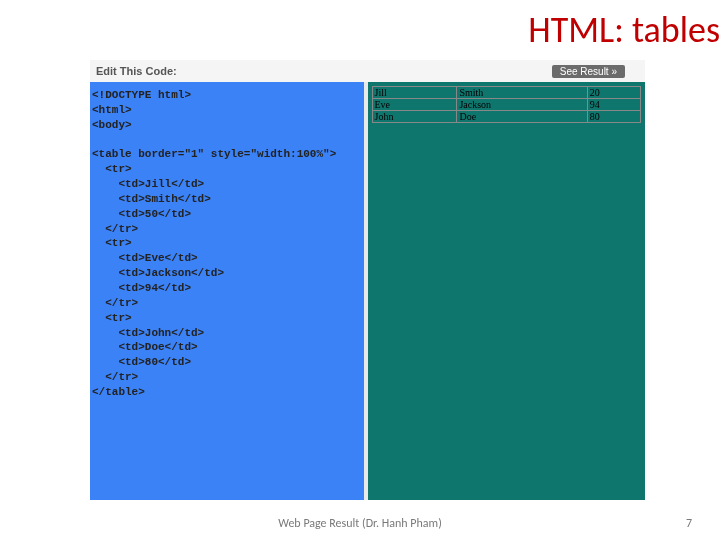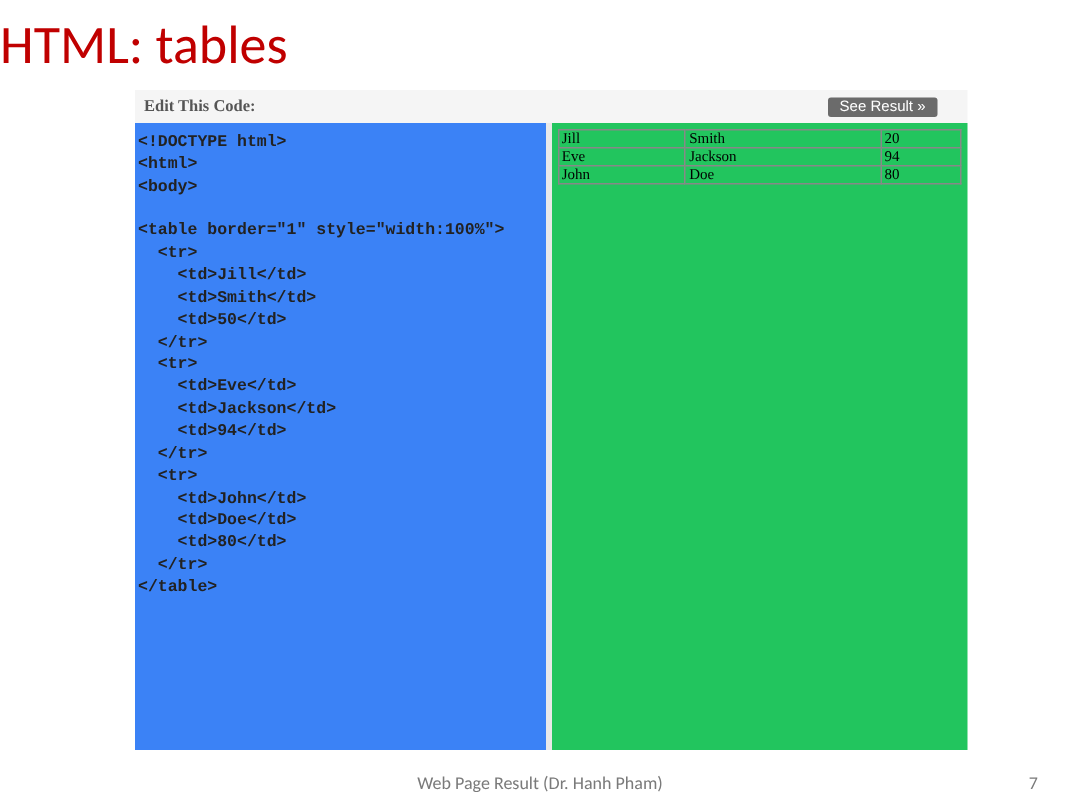--- a/index.html
+++ b/index.html
@@ -15,21 +15,21 @@
     position: relative;
     width: 720px;
     height: 540px;
     box-sizing: border-box;
   }
   .title {
     position: absolute;
     top: 8px;
     left: 0;
     width: 100%;
-    text-align: left;
+    text-align: right;
     font-size: 36px;
     font-family: Calibri, "Segoe UI", Arial, sans-serif;
     color: #c00000;
   }
   .workarea {
     position: absolute;
     top: 60px;
     left: 90px;
     width: 555px;
     height: 440px;
@@ -41,21 +41,20 @@
     background: #f5f5f5;
     font-size: 11px;
     color: #333;
     align-items: center;
   }
   .headerbar .edit {
     flex: 1;
     padding-left: 6px;
     font-weight: bold;
     color: #555;
-    font-family: Liberation Serif, serif;
   }
   .headerbar .btn {
     background: #6b6b6b;
     color: #fff;
     border-radius: 2px;
     padding: 1px 8px;
     font-size: 10px;
     margin-right: 20px;
   }
   .headerbar .resultlabel {
@@ -79,21 +78,21 @@
     line-height: 1.35;
     color: #222;
     padding: 6px 4px 6px 2px;
     white-space: pre;
     overflow: hidden;
   }
   .resultpane {
     width: 50%;
     box-sizing: border-box;
     padding: 4px;
-    background: #22c55e;
+    background: #0f766e;
     font-family: "Times New Roman", serif;
     font-size: 11px;
   }
   .resultpane table {
     border-collapse: collapse;
     width: 100%;
   }
   .resultpane td {
     border: 1px solid #888;
     padding: 0 2px;

